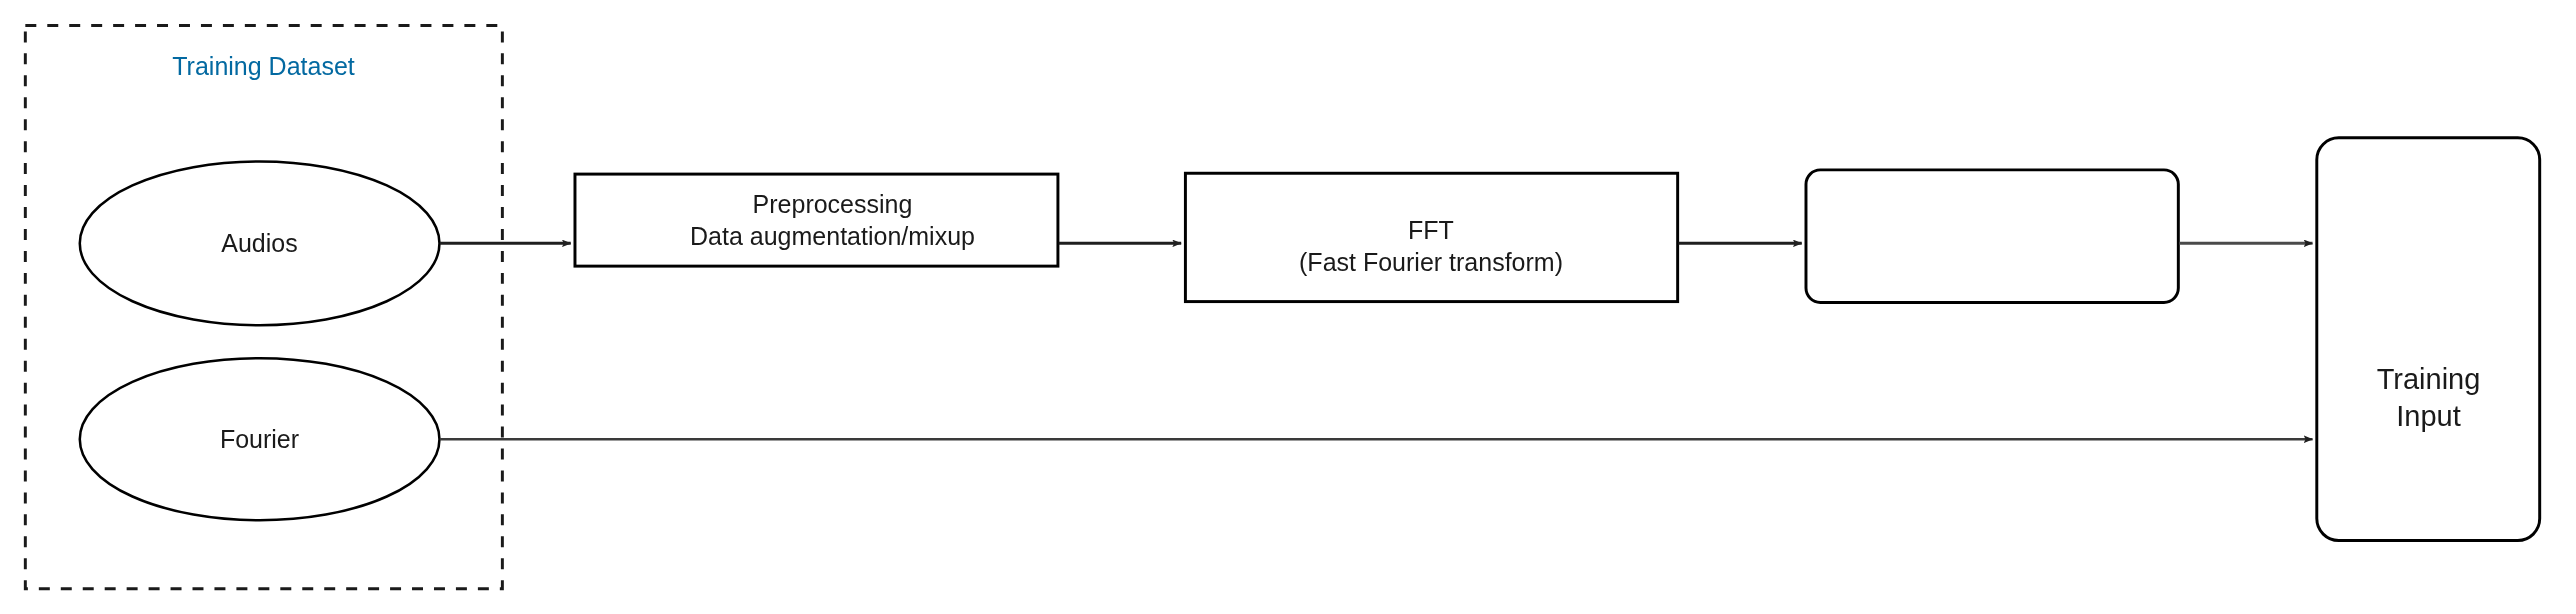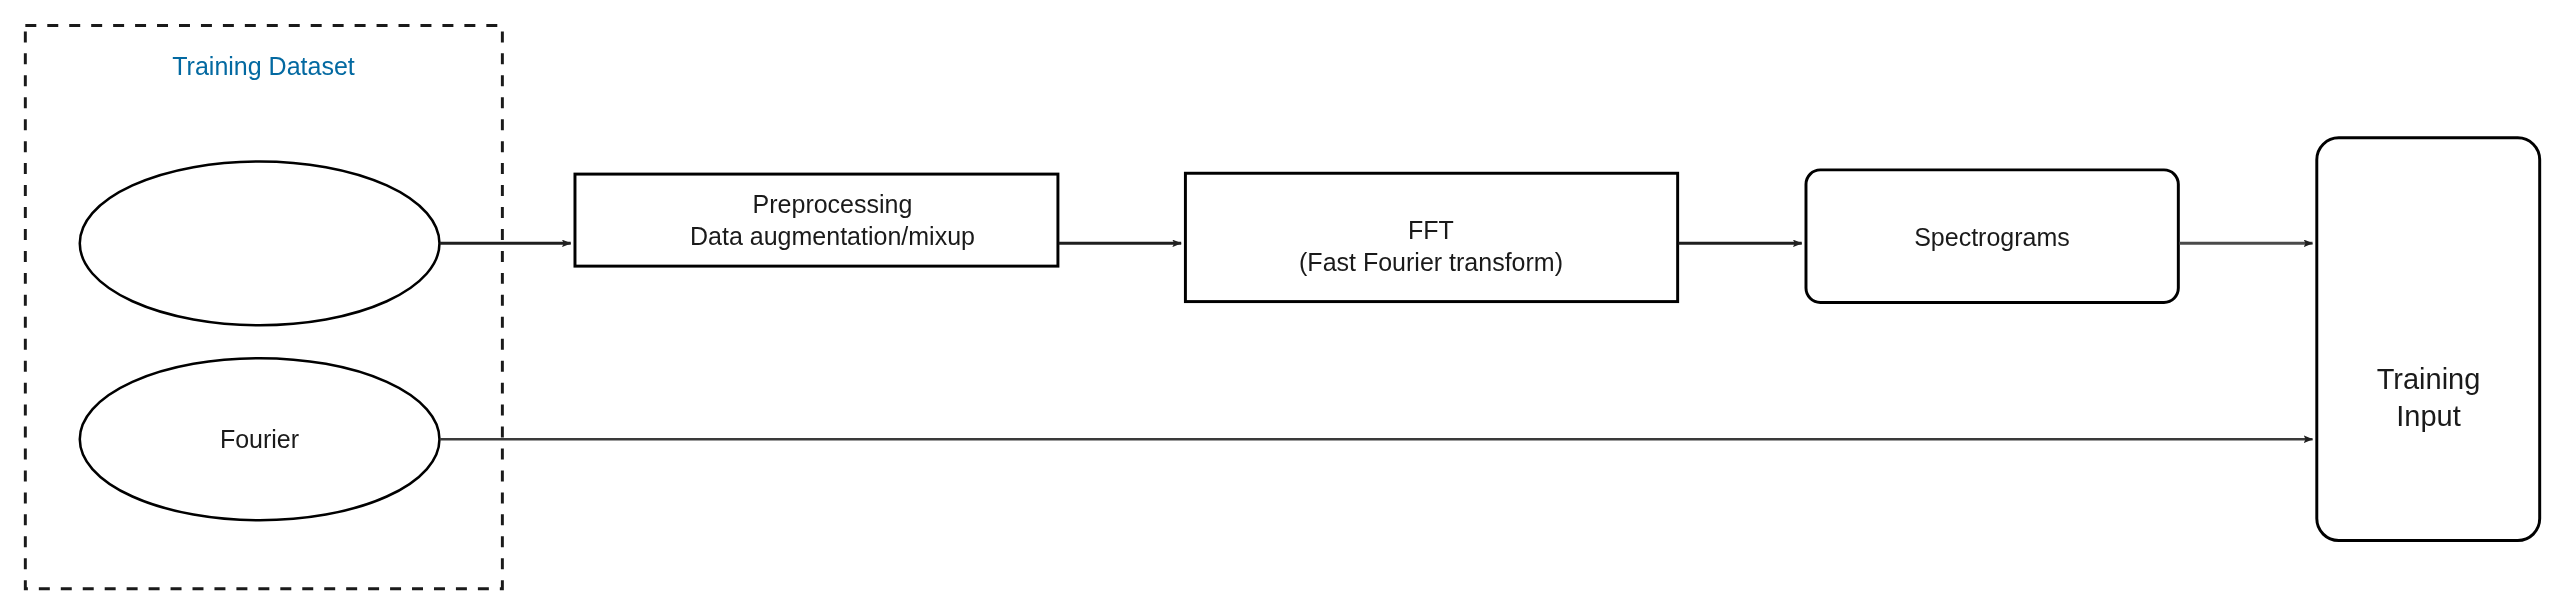--- a/index.html
+++ b/index.html
@@ -77,28 +77,28 @@
 
     <line x1="1988" y1="288" x2="2134" y2="288" stroke="#1f1f1f" stroke-width="3.5" marker-end="url(#arrowhead)"></line>
 
     <line x1="2581" y1="288" x2="2739" y2="288" stroke="#4a4a4a" stroke-width="3.5" marker-end="url(#arrowhead-gray)"></line>
 
     <line x1="521" y1="520" x2="2739" y2="520" stroke="#3a3a3a" stroke-width="3" marker-end="url(#arrowhead-gray)"></line>
   </svg>
 
   <div class="group-title" style="left:25px; top:52px; width:477px;">Training Dataset</div>
 
+  <div class="node-text" style="left:80px; top:161px; width:359px; height:164px;">Audios</div>
 
   <div class="node-text" style="left:80px; top:358px; width:359px; height:162px;">Fourier</div>
 
   <div class="node-text" style="left:575px; top:174px; width:483px; height:92px;margin-left:16px;">Preprocessing
 Data augmentation/mixup</div>
 
   <div class="node-text" style="left:1185px; top:173px; width:492px; height:128px;margin-top:9px;">FFT
 (Fast Fourier transform)</div>
 
-  <div class="node-text" style="left:1806px; top:170px; width:372px; height:133px;">Spectrograms</div>
 
   <div class="node-text" style="left:2317px; top:138px; width:223px; height:520px; font-size:29px;">Training
 Input</div>
 
 </div>
 
 
 </body></html>

